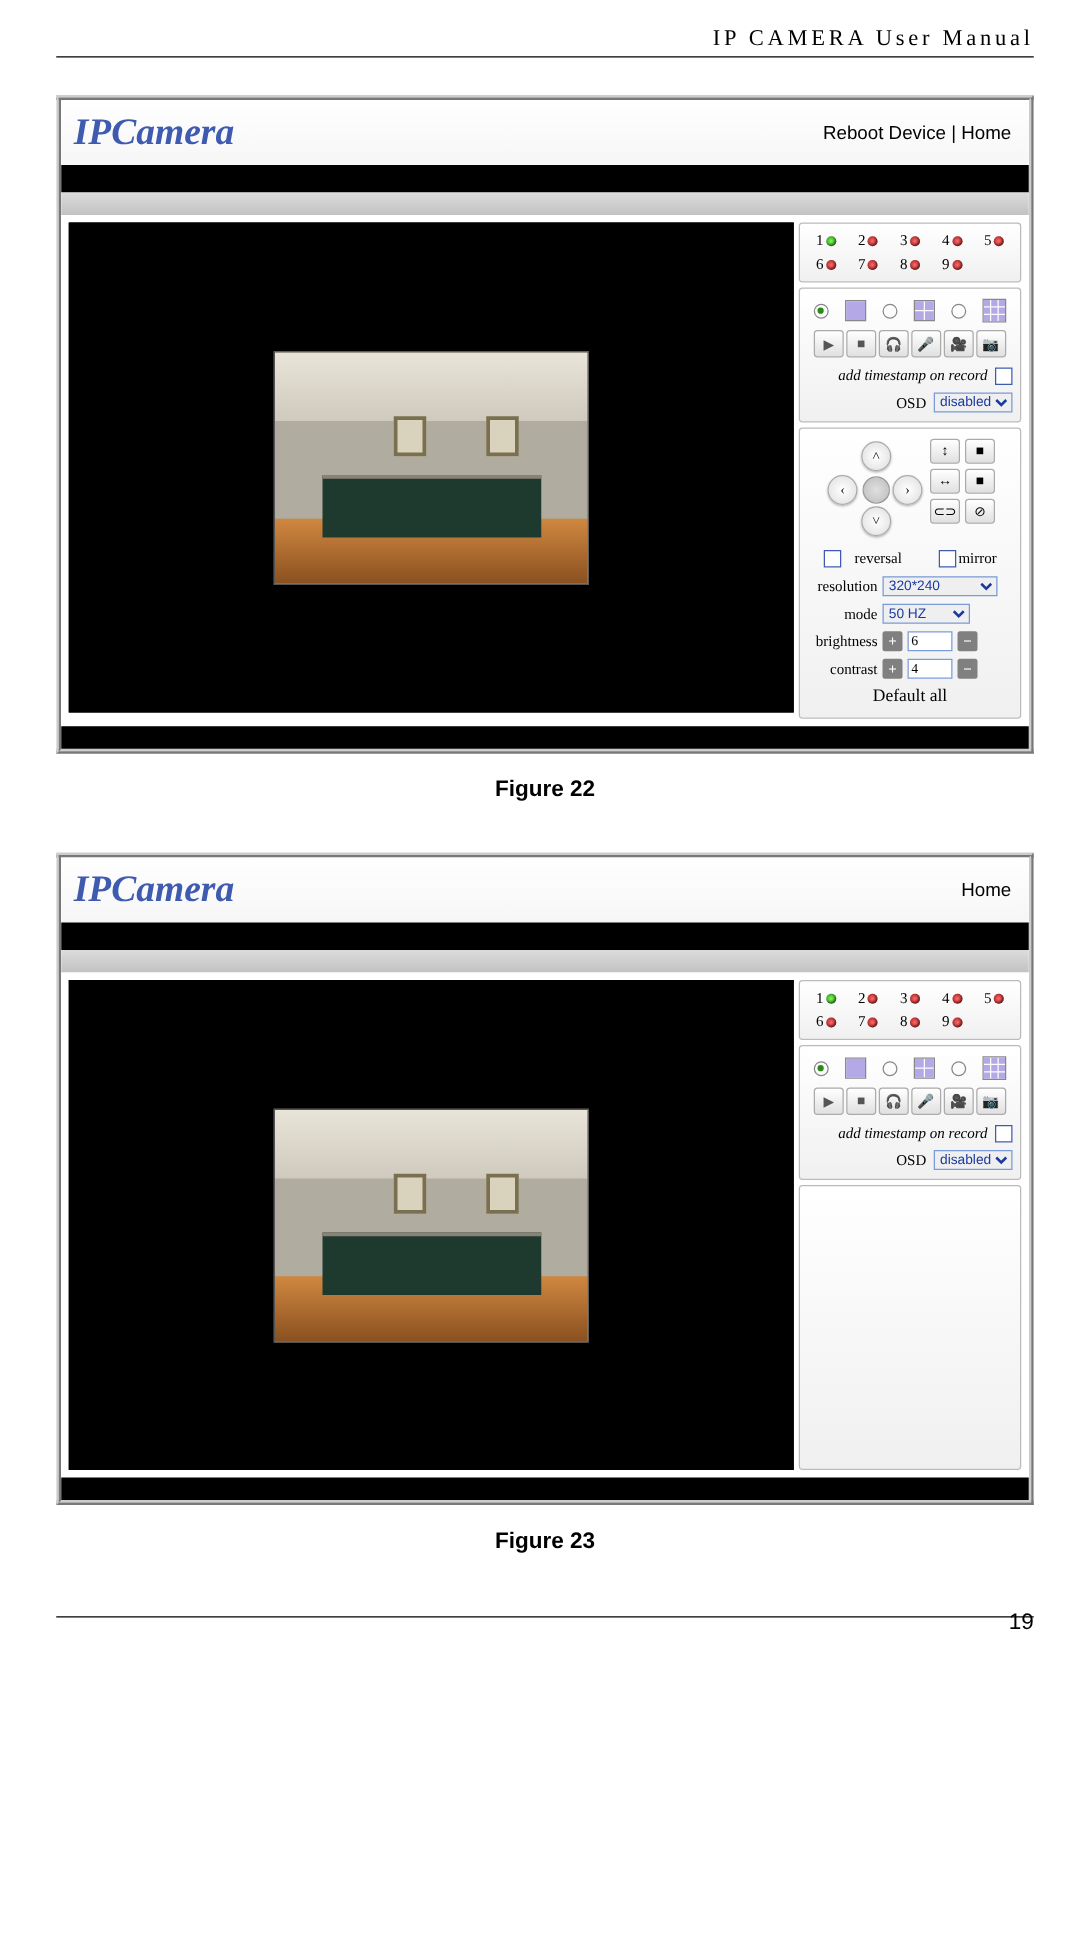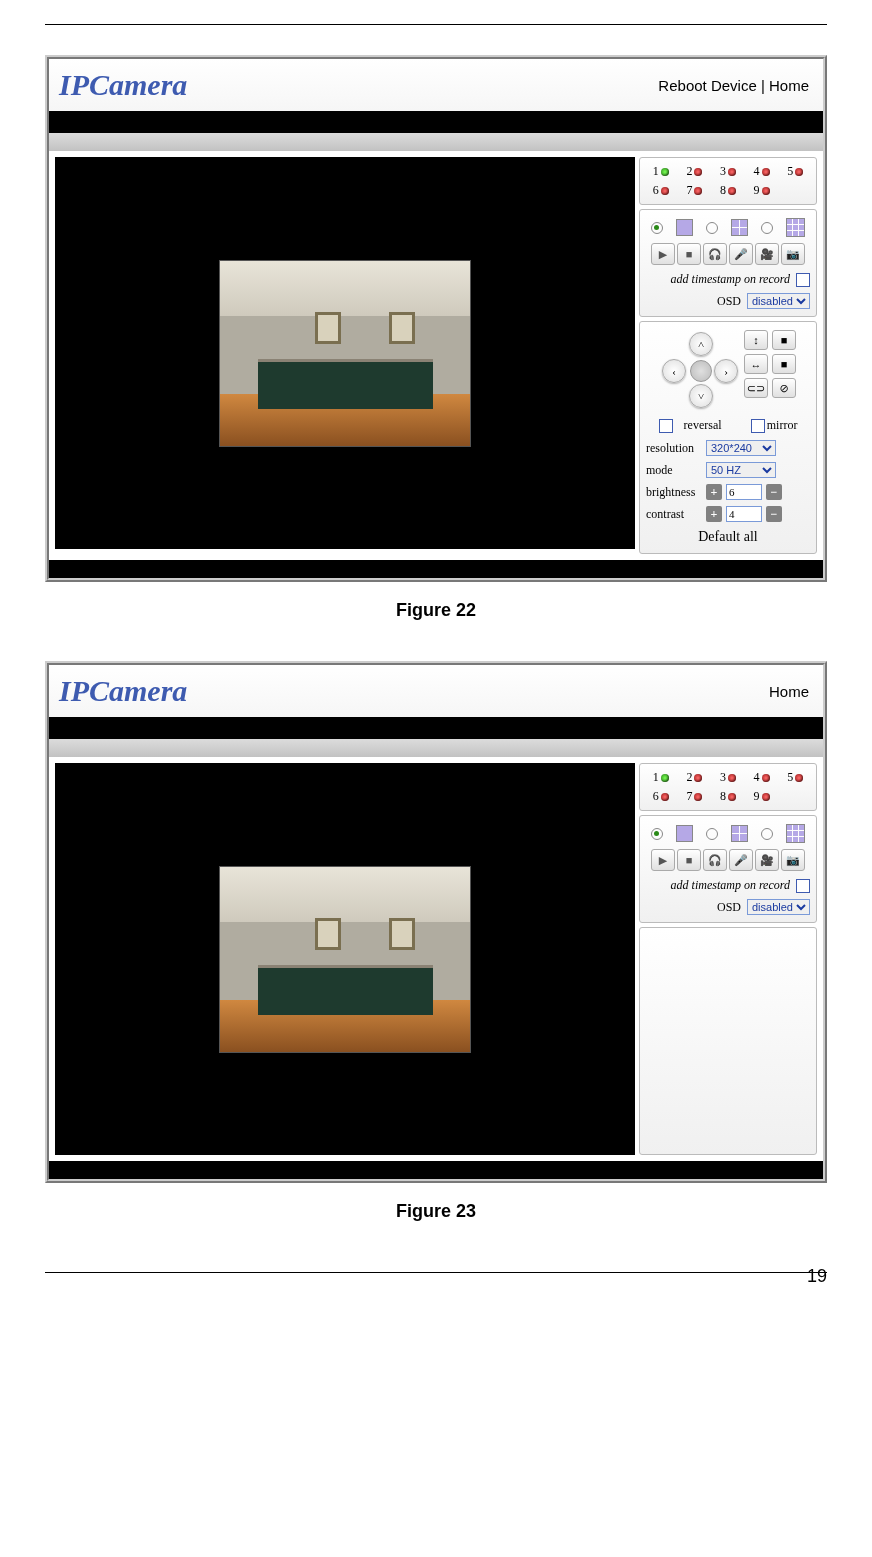--- a/index.html
+++ b/index.html
@@ -298,21 +298,21 @@
     border-radius: 2px;
     font-weight: bold;
   }
   .slider-row {
     display: flex;
     align-items: center;
     gap: 4px;
     padding: 3px 2px;
     font-family: "Times New Roman", serif;
   }
-  .slider-label { width: 56px; }
+  .slider-label { width: 56px; text-align: right; }
   .default-link {
     text-align: center;
     font-family: Liberation Serif, serif;
     padding: 4px 0;
     font-size: 14px;
   }
   .bottom-black {
     background:#000;
     height: 18px;
   }
@@ -328,20 +328,21 @@
   .footer-hr {
     border: none;
     border-top: 1px solid #000;
     margin: 50px 0 4px 0;
   }
 </style>
 </head>
 <body>
 
 <div class="page">
+  <div class="header-right">IP CAMERA User Manual</div>
   <hr class="hr-top">
 
   <div class="figure-block">
     <div class="screenshot">
       <div class="ss-headerbar">
         <div class="logo">IPCamera</div>
         <div class="header-links">
           <span>Reboot Device</span><span> | </span><span>Home</span>
         </div>
       </div>
@@ -467,21 +468,21 @@
                   <span class="chk"></span>
                   <span>reversal</span>
                 </span>
               <span style="display:flex;gap:2px;align-items:center">
                   <span class="chk"></span>
                   <span>mirror</span>
                 </span>
             </div>
             <div class="slider-row">
               <span class="slider-label">resolution</span>
-              <select class="mini" style="width:70px"><option>320*240</option></select>
+              <select class="mini" style="width:92px"><option>320*240</option></select>
             </div>
             <div class="slider-row">
               <span class="slider-label">mode</span>
               <select class="mini" style="width:70px"><option>50 HZ</option></select>
             </div>
             <div class="slider-row">
               <span class="slider-label">brightness</span>
               <span class="stepper">+</span>
               <input class="mini" value="6" style="">
               <span class="stepper">−</span>

